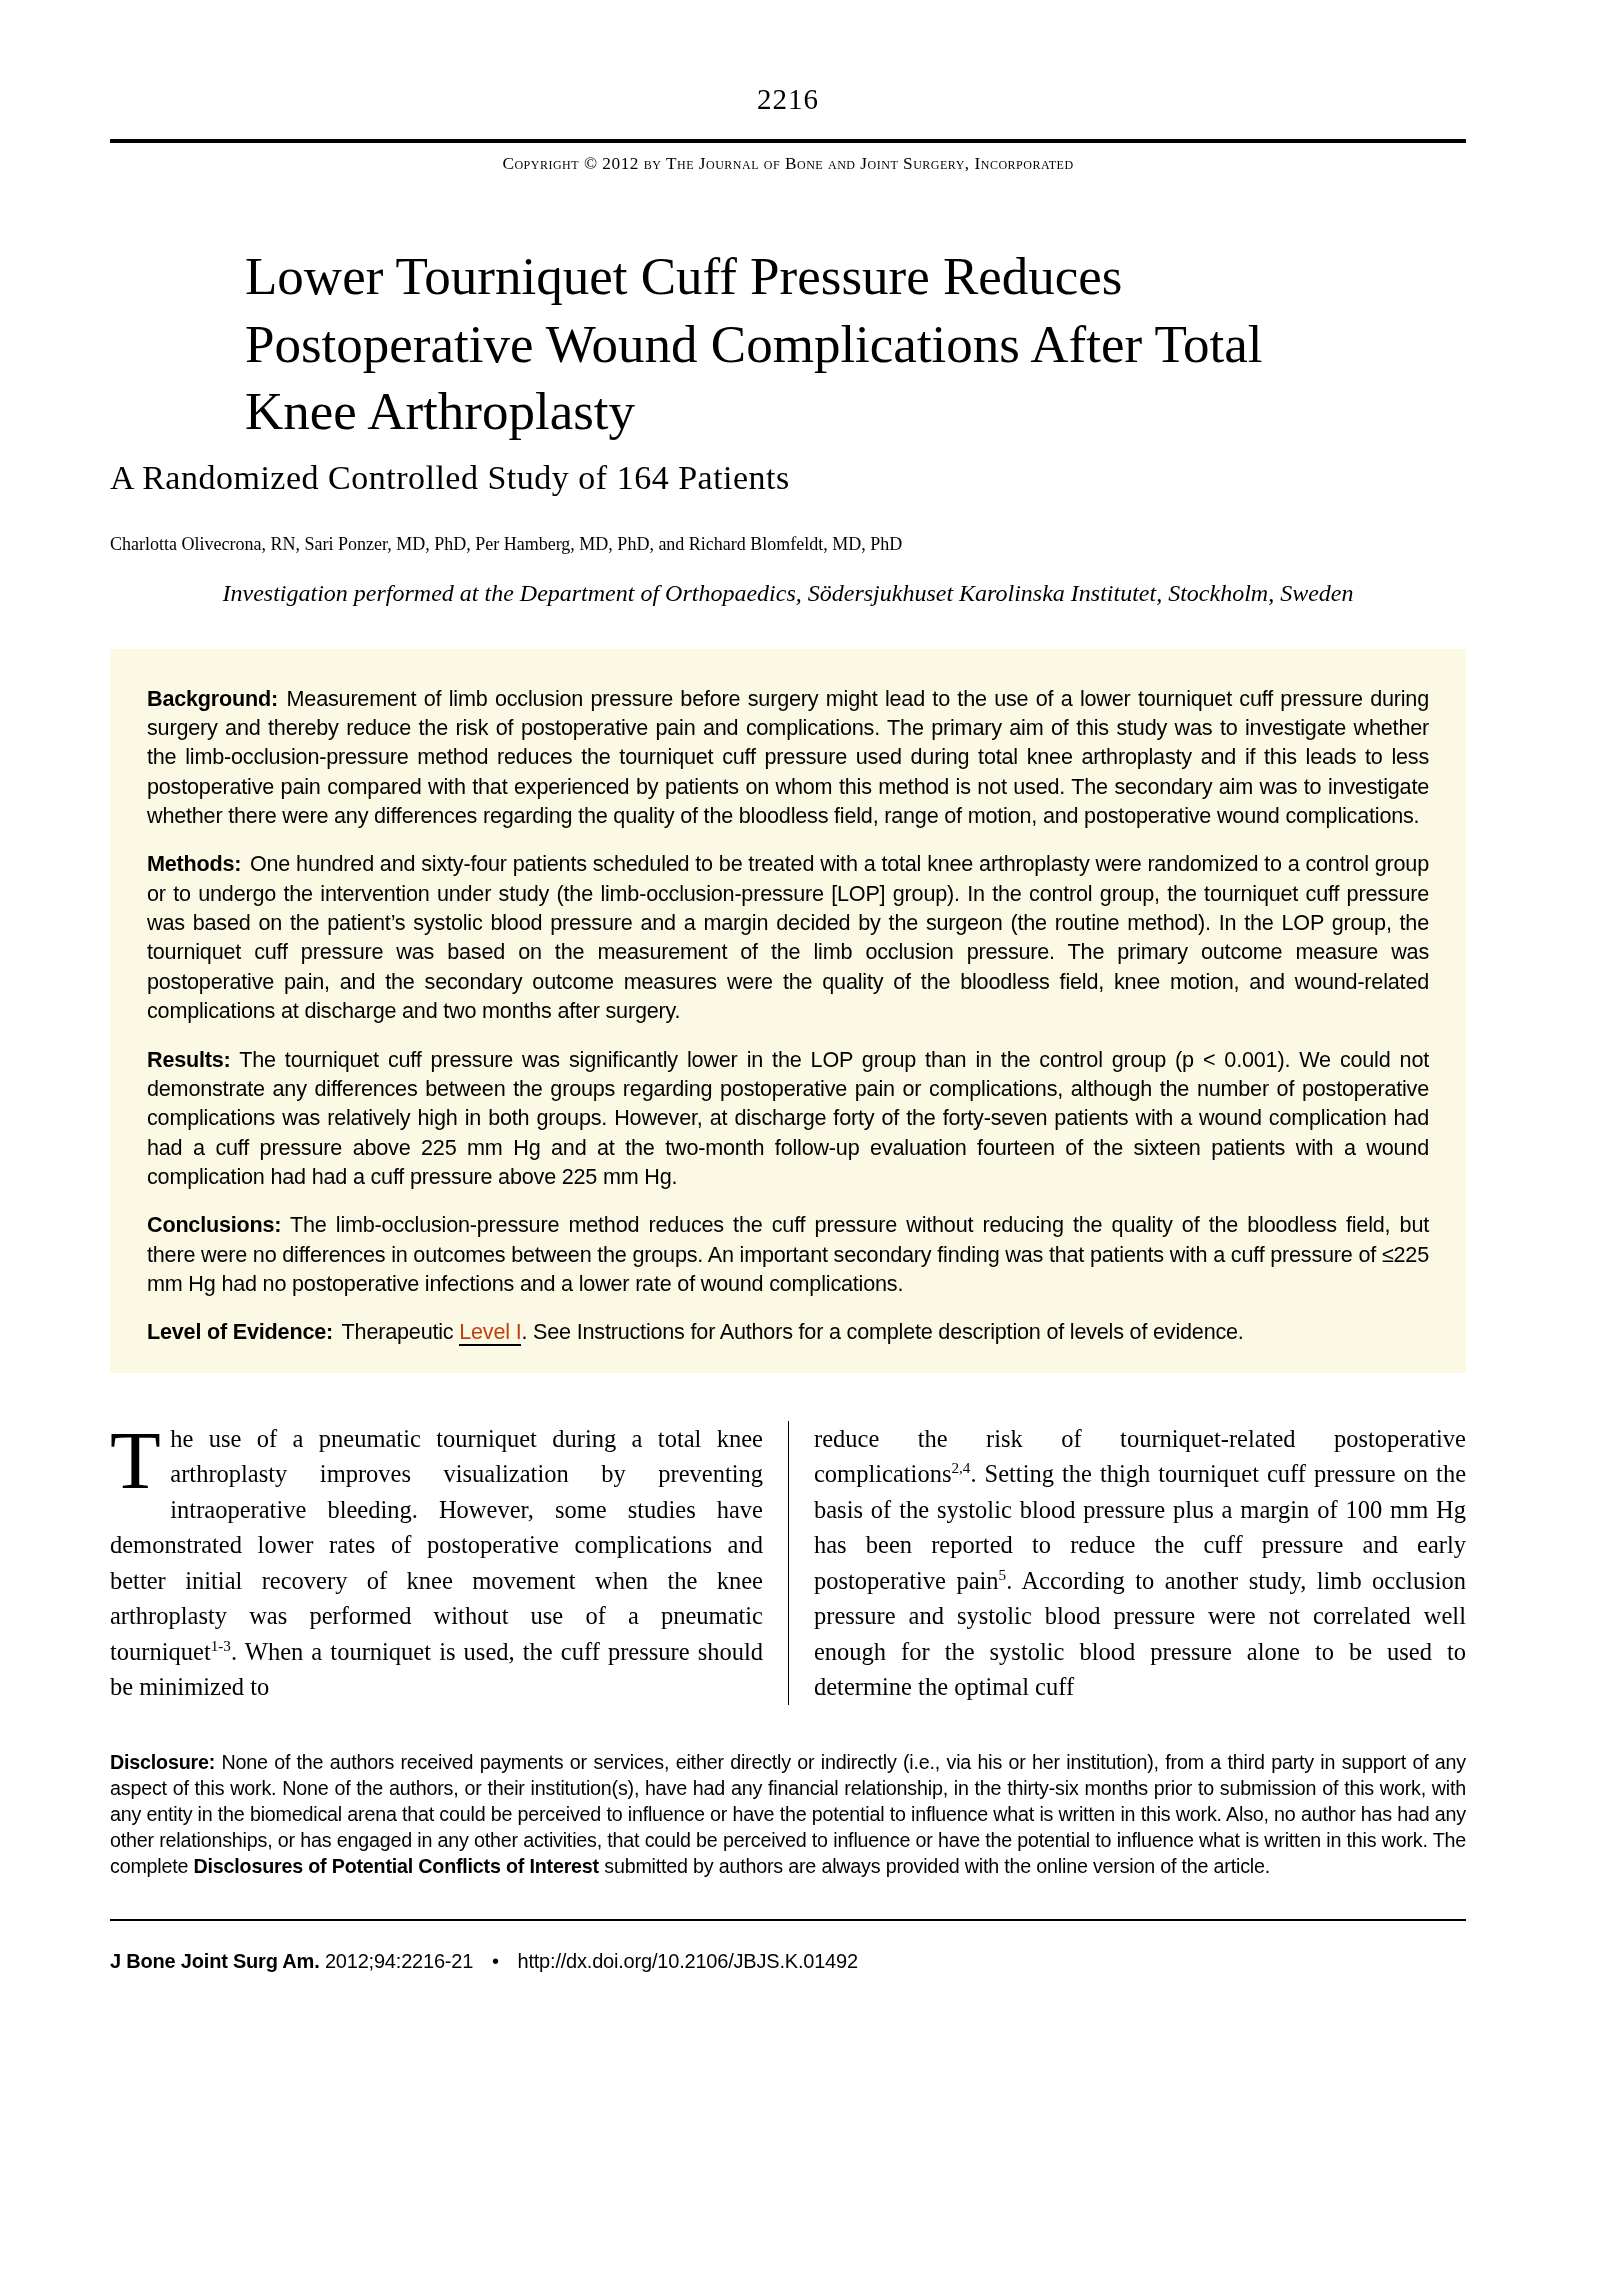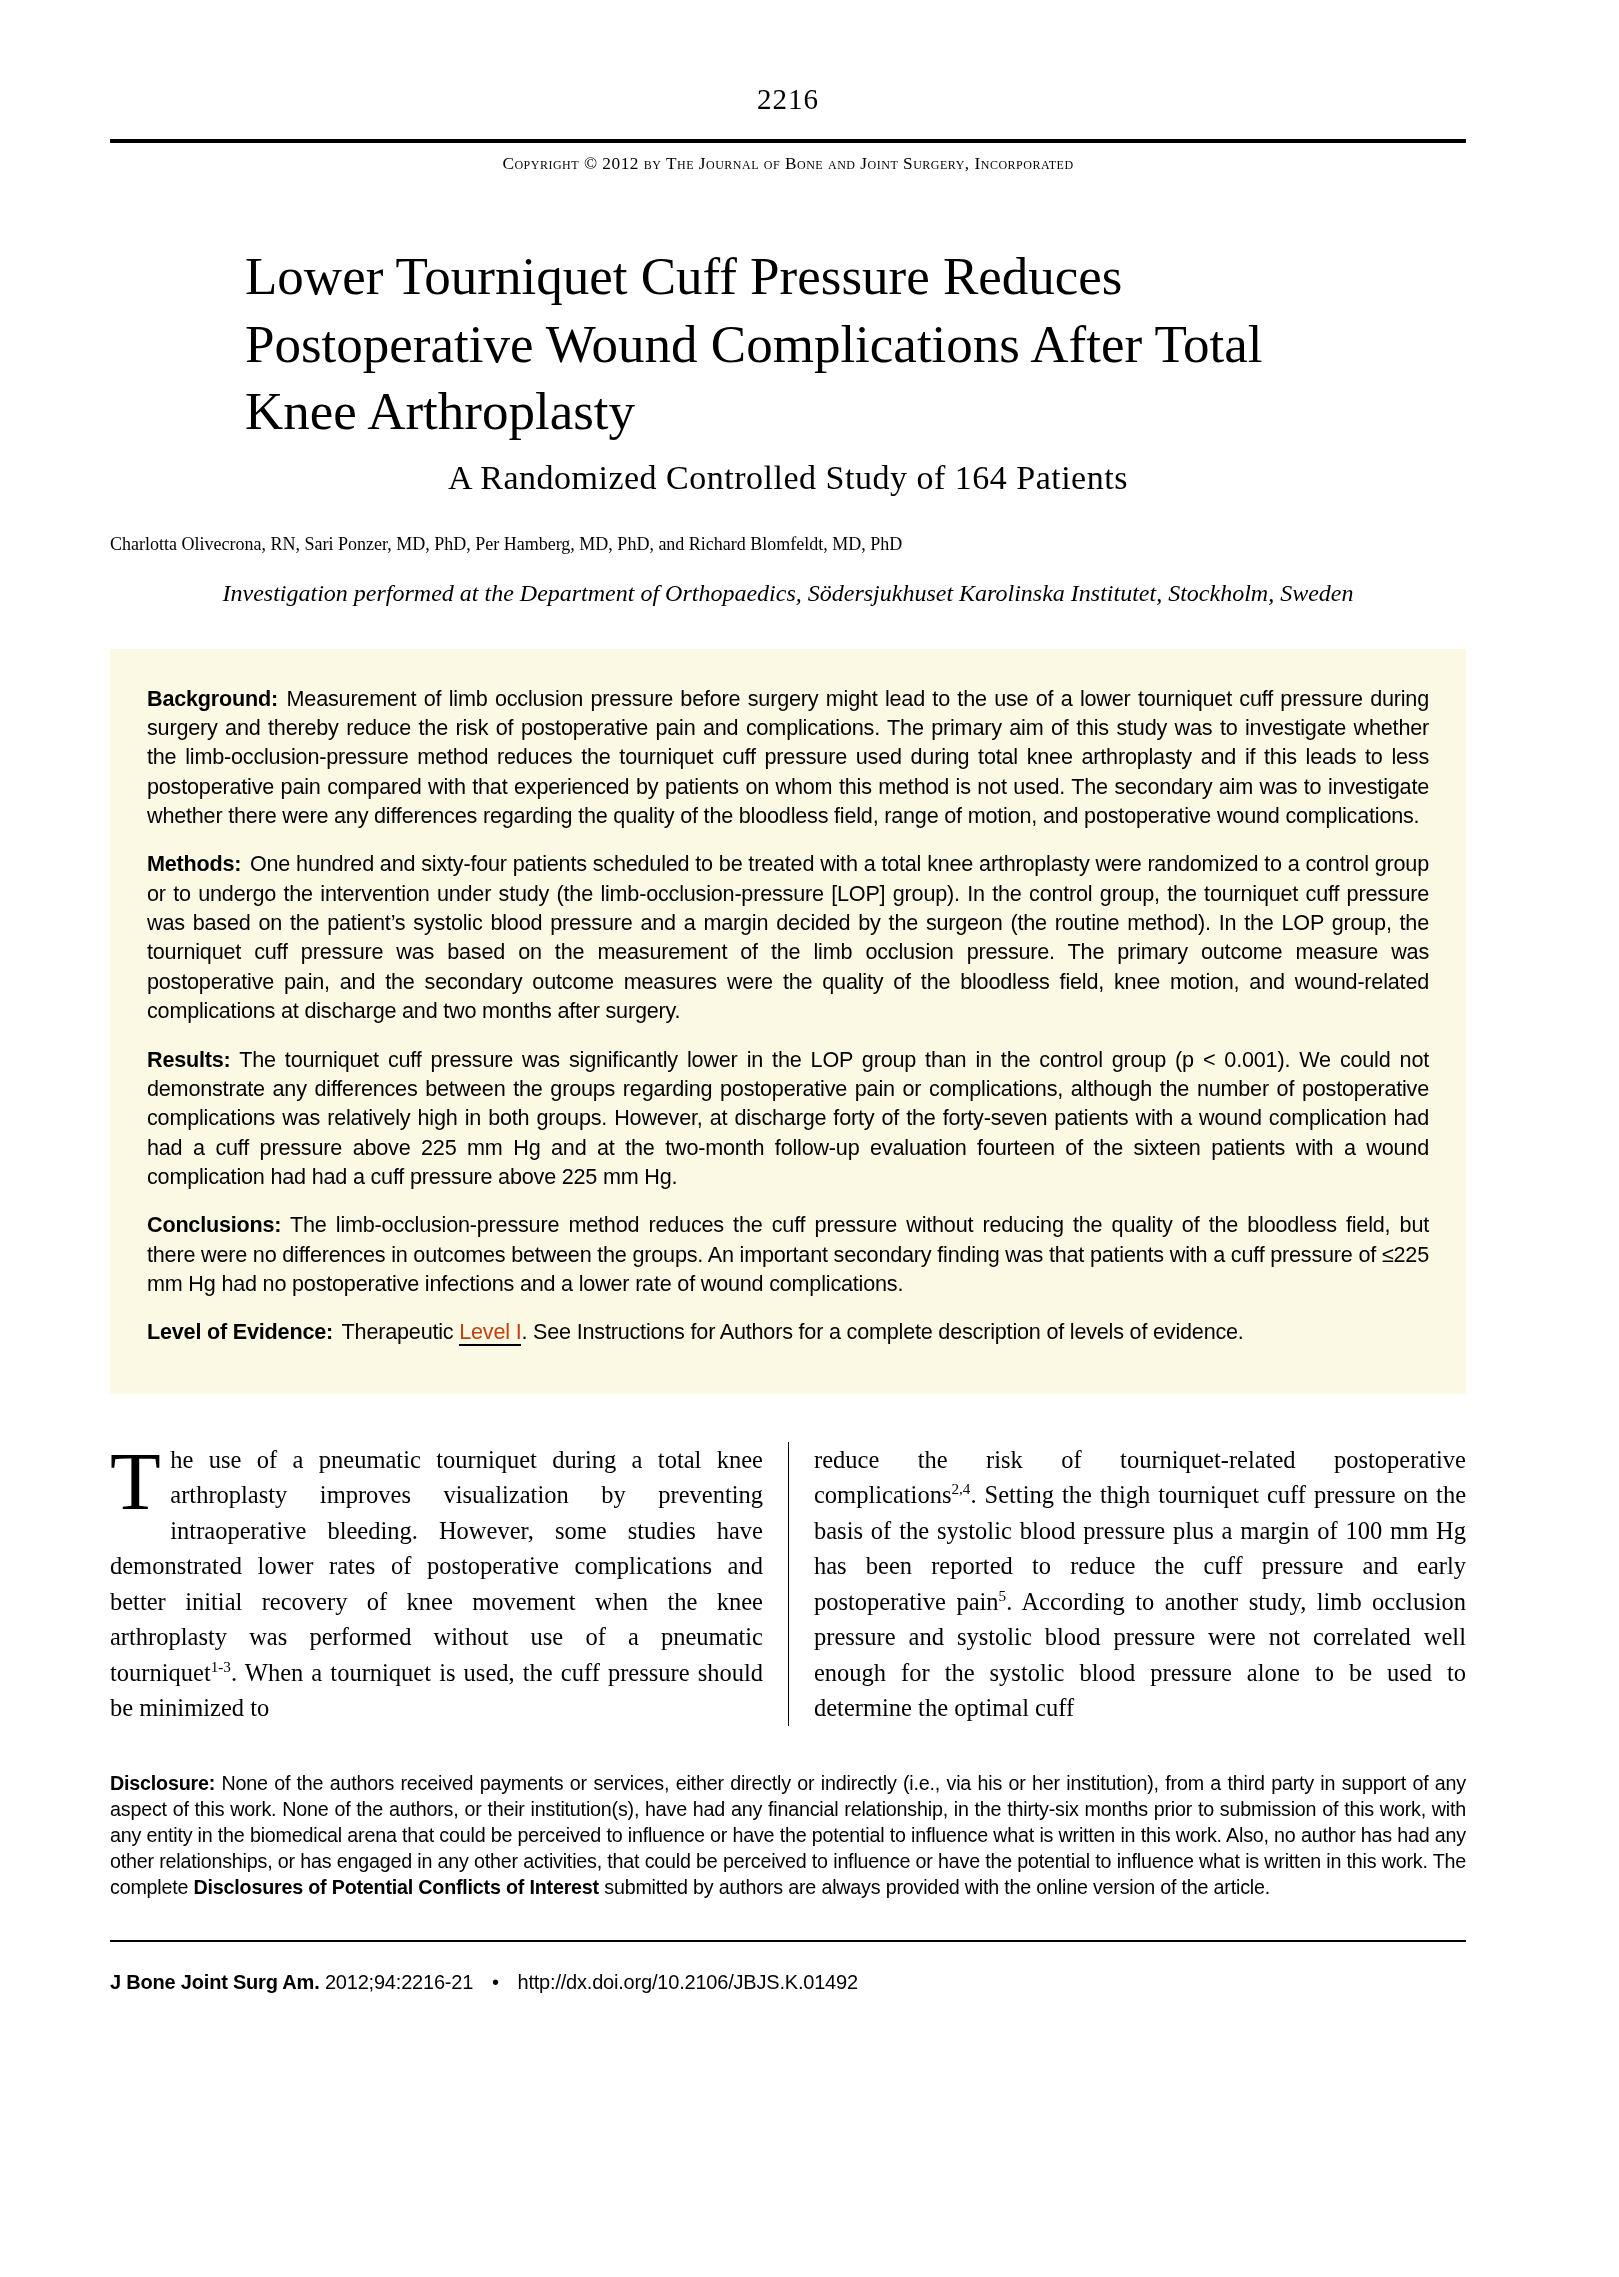--- a/index.html
+++ b/index.html
@@ -45,42 +45,41 @@
   .article-title {
     margin: 69px auto 0 auto;
     max-width: 1086px;
     text-align: left;
     font-size: 53px;
     font-weight: normal;
     line-height: 1.27;
   }
   .article-subtitle {
     margin-top: 13.4px;
-    text-align: center;
     font-size: 34px;
     font-weight: normal;
     letter-spacing: 0.5px;
   }
   .authors-line {
     margin-top: 37px;
     text-align: left;
     font-size: 18px;
   }
   .affiliation-line {
     margin-top: 25px;
     text-align: center;
     font-size: 24px;
     font-style: italic;
   }
 
   
   .abstract-box {
     margin-top: 42px;
     background: #FBF8E4;
-    padding: 35px 37px 47px 37px;
+    padding: 35px 37px 26px 37px;
     font-family: "Liberation Sans", sans-serif;
     font-size: 21.6px;
     line-height: 1.36;
     letter-spacing: -0.2px;
   }
   .abstract-para {
     text-align: justify;
     margin-bottom: 19px;
   }
   .abstract-para:last-child { margin-bottom: 0; }

